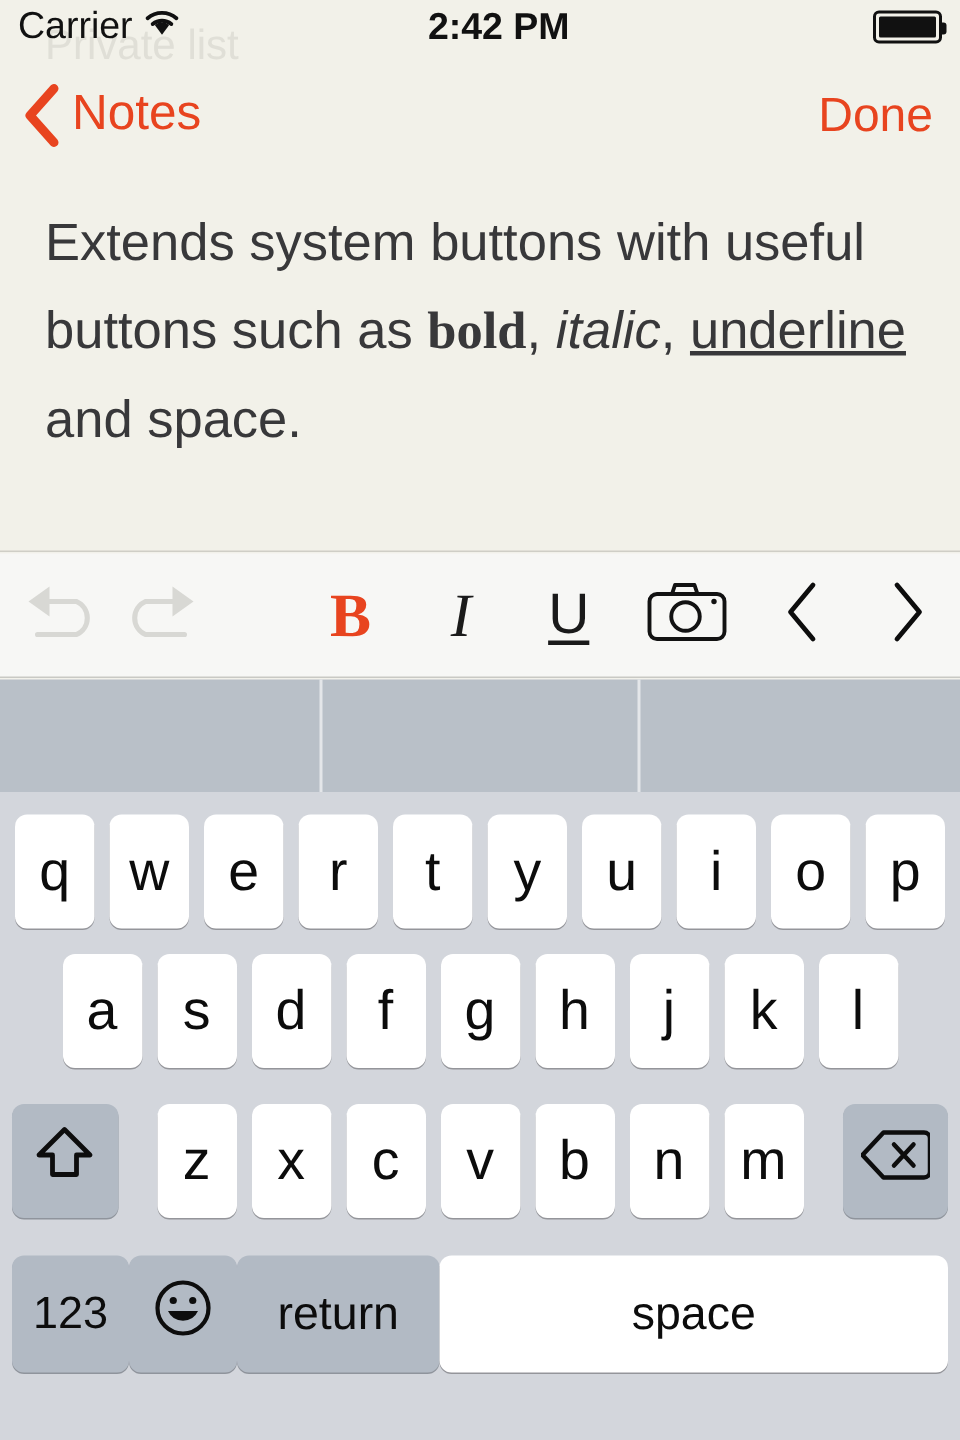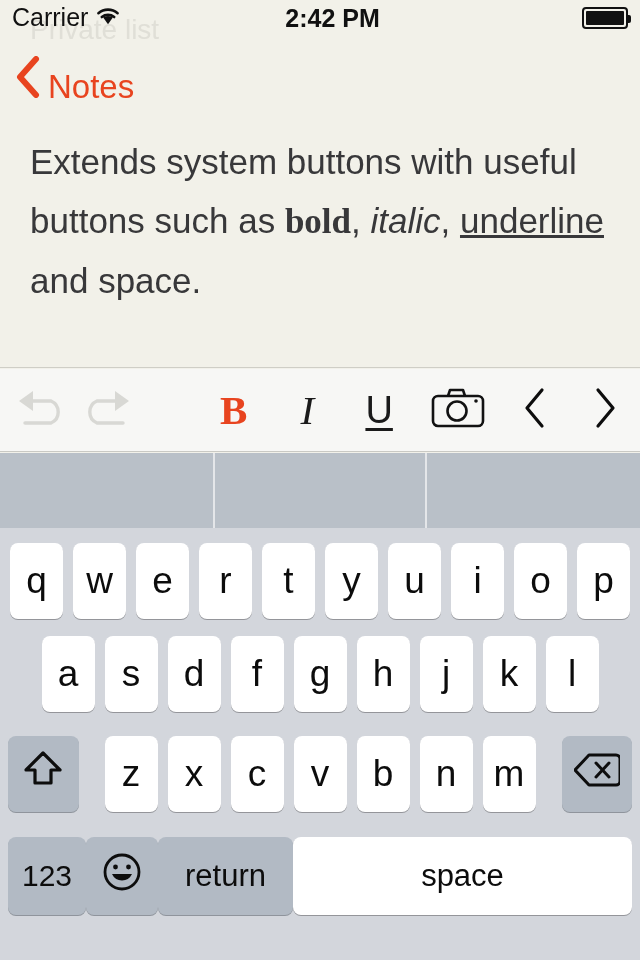--- a/index.html
+++ b/index.html
@@ -50,21 +50,21 @@
     position:absolute; right:-5px; top:6px;
     width:3px; height:8px; background:#111; border-radius:0 2px 2px 0;
   }
 
   
   .nav-bar {
     position:absolute; left:0; top:56px; width:640px; height:58px; z-index:6;
   }
   .nav-back {
     position:absolute; left:16px; top:0;
-    display:flex; align-items:flex-end; gap:8px;
+    display:flex; align-items:flex-start; gap:8px;
     color:#e8441f; font-size:33px;
   }
   .chev-back { display:block; }
   .nav-done {
     position:absolute; right:18px; top:2px;
     color:#e8441f; font-size:32px; font-weight:500;
   }
 
   
   .note-body {
@@ -184,20 +184,21 @@
 
     <div class="nav-bar">
       <div class="nav-back">
         <span class="chev-back">
           <svg width="24" height="42" viewBox="0 0 24 42">
             <path d="M20 3 L4 21 L20 39" stroke="#e8441f" stroke-width="6" fill="none" stroke-linecap="round" stroke-linejoin="round"></path>
           </svg>
         </span>
         <span>Notes</span>
       </div>
+      <div class="nav-done">Done</div>
     </div>
 
     <div class="note-body">
       <span>Extends system buttons</span>
       <span>with useful buttons such as</span>
       <b>bold</b><span>, </span><i>italic</i><span>, </span><u>underline</u><span> and</span>
       <span>space.</span>
     </div>
   </div>
 

